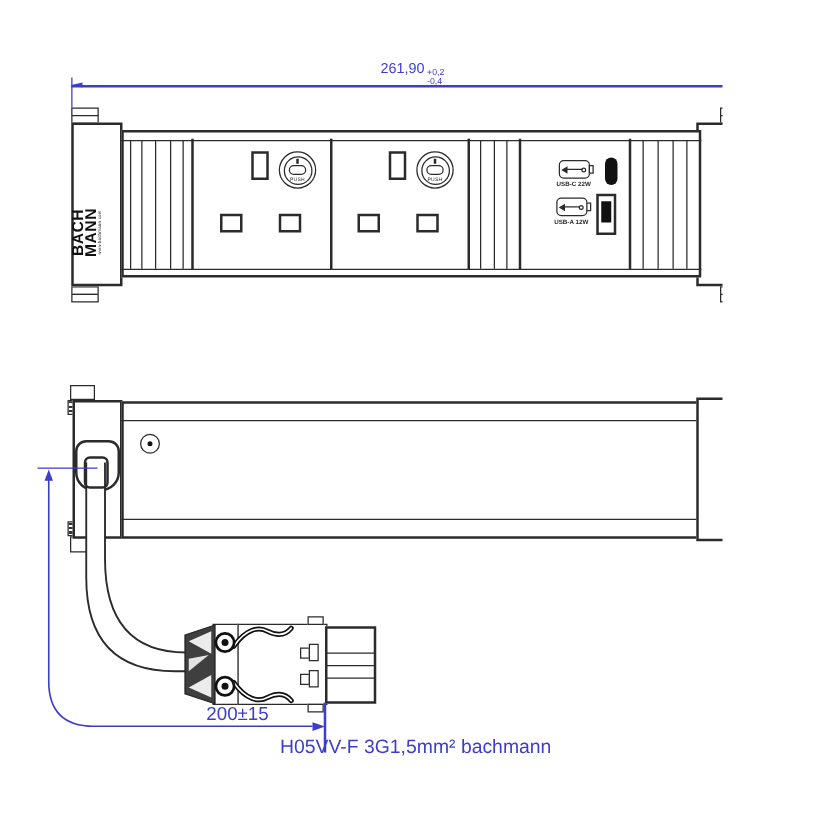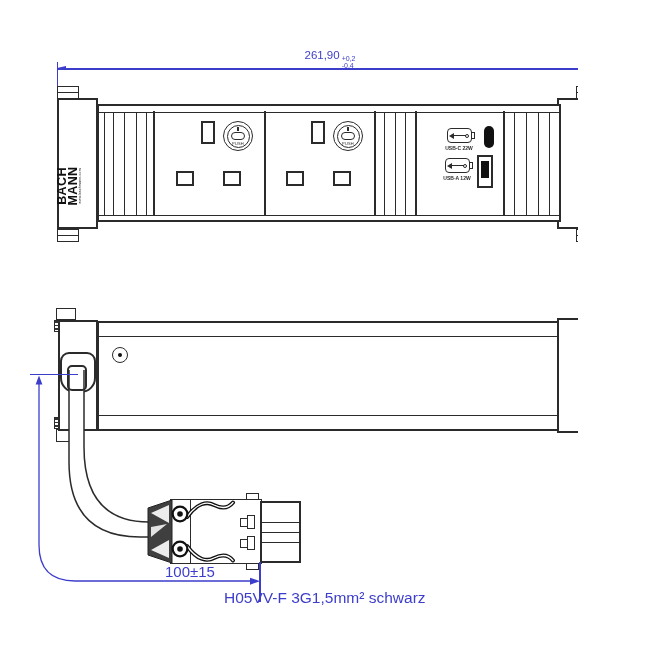--- a/index.html
+++ b/index.html
@@ -200,20 +200,20 @@
         <path d="M187,546 C197,560 207,562 214,558 C223,553.5 229,555.5 233,560.5" stroke="#111" stroke-width="4" fill="none" stroke-linecap="round"></path>
         <path d="M187,546 C197,560 207,562 214,558 C223,553.5 229,555.5 233,560.5" stroke="#fff" stroke-width="1.3" fill="none" stroke-linecap="round"></path>
         <circle cx="180" cy="514" r="7.3" fill="#fff" stroke="#111" stroke-width="2.2"></circle>
         <circle cx="180" cy="514" r="2.8" fill="#111"></circle>
         <circle cx="180" cy="549" r="7.3" fill="#fff" stroke="#111" stroke-width="2.2"></circle>
         <circle cx="180" cy="549" r="2.8" fill="#111"></circle>
       </svg>
     </div>
 
     <div class="bll" style="left:259.4px;top:562px;width:1.3px;height:40px;"></div>
-    <div class="dimtext" style="left:148px;top:563px;width:84px;font-size:15px;">100±15</div>
+    <div class="dimtext" style="left:148px;top:563px;width:84px;font-size:15px;">200±15</div>
 
     <div class="note" style="left:224px;top:587px;">
-      <div>H05VV-F 3G1,5mm² schwarz</div>
+      <div>H05VV-F 3G1,5mm² bachmann</div>
     </div>
   </div>
 
 </div>
 
 </body></html>

